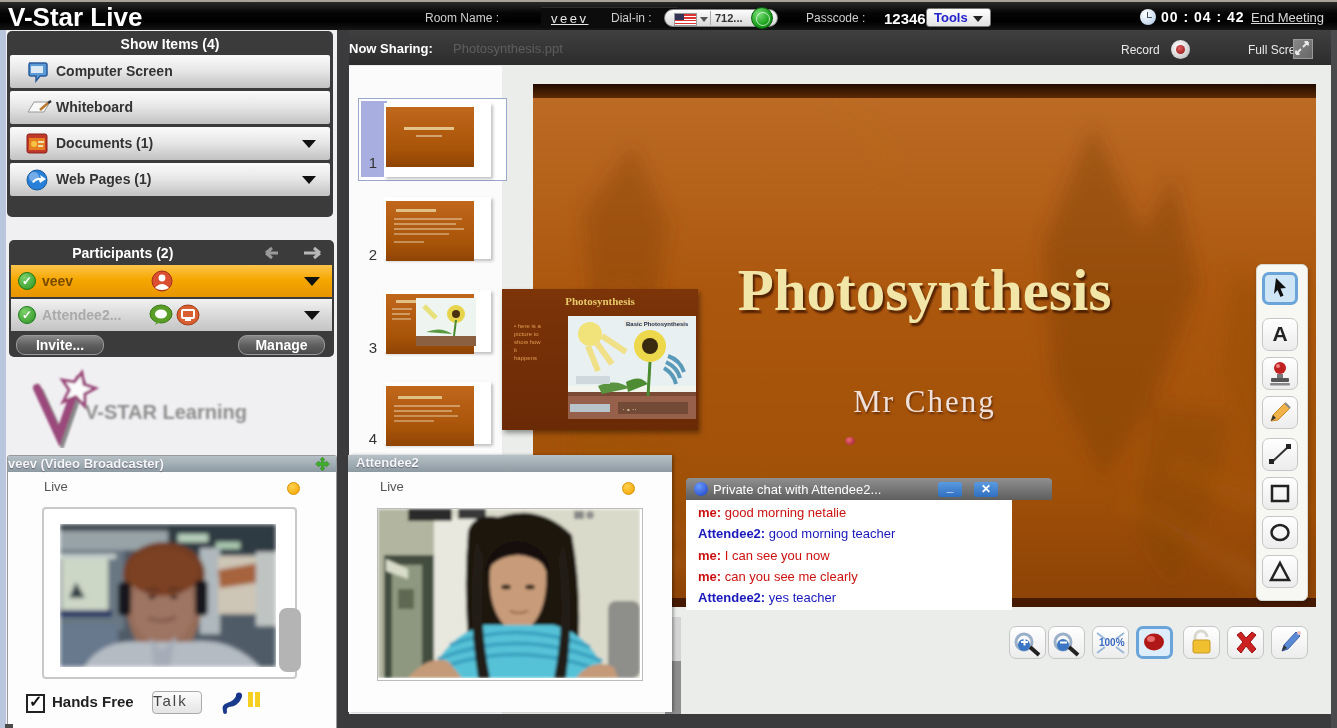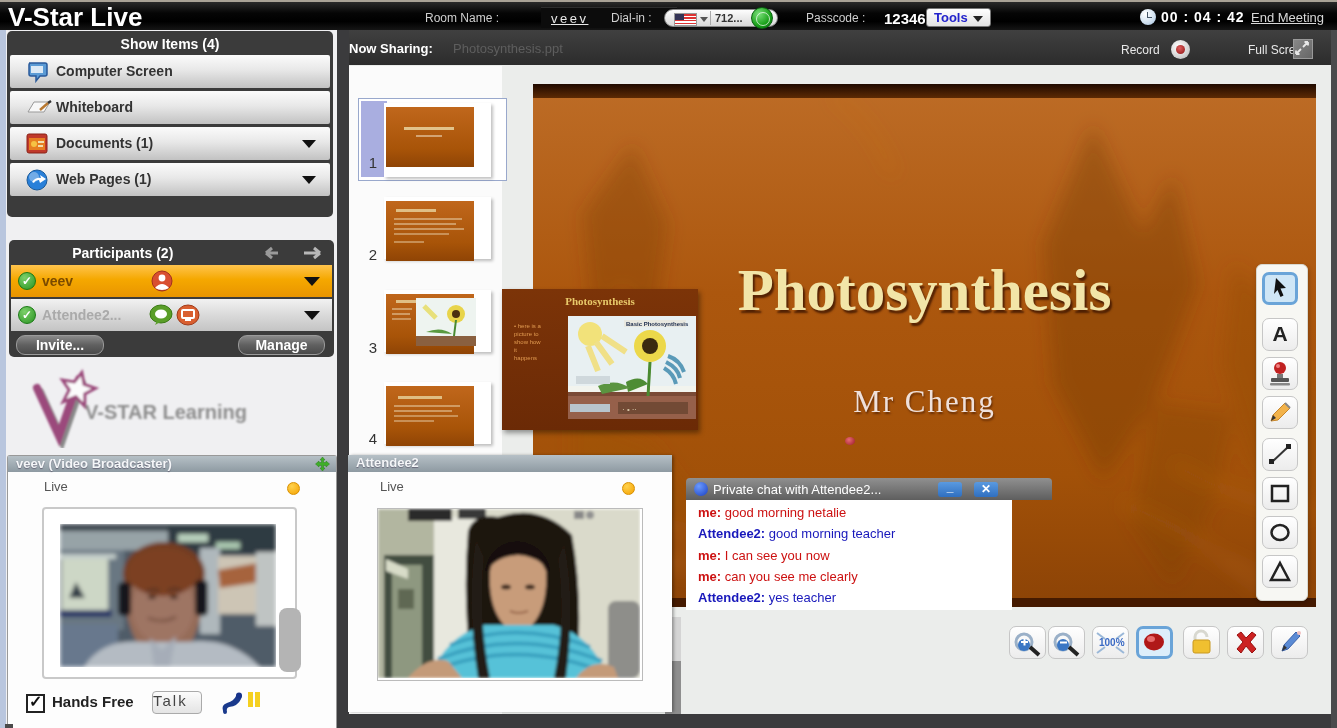--- a/index.html
+++ b/index.html
@@ -44,21 +44,21 @@
 #prow1{top:25px;background:linear-gradient(#ffc44d,#f5a800 45%,#e89400);}
 #prow2{top:59px;background:linear-gradient(#f2f2f2,#dcdcdc 45%,#c4c4c4);}
 .pcheck{position:absolute;left:7px;top:7px;width:18px;height:18px;border-radius:50%;background:radial-gradient(circle at 35% 30%,#7cd06a,#2a9422);border:1px solid #1a7a14;box-sizing:border-box;color:#fff;font-size:12px;font-weight:bold;text-align:center;line-height:16px;}
 .pname{position:absolute;left:31px;top:8px;font-size:14px;font-weight:bold;}
 .pdd{position:absolute;right:12px;top:12px;width:0;height:0;border-left:8px solid transparent;border-right:8px solid transparent;border-top:9px solid #111;}
 .pbtn{position:absolute;top:95px;height:20px;background:linear-gradient(#8a8a8a,#606060 50%,#4a4a4a);border:1px solid #9a9a9a;border-radius:9px;color:#fff;font-size:14px;font-weight:bold;text-align:center;line-height:19px;box-sizing:border-box;}
 
 #vlogo{position:absolute;left:20px;top:336px;width:230px;height:90px;overflow:hidden;}
 
 #veevwin{position:absolute;left:7px;top:425px;width:330px;height:290px;background:#fdfdfd;border:1px solid #999;border-bottom:none;border-radius:3px 3px 0 0;box-sizing:border-box;}
-#veevtitle{position:absolute;left:0;top:0px;width:100%;height:16px;background:linear-gradient(#b6c0c6,#8e9aa2);color:#f4f6f8;font-size:13px;font-weight:bold;padding-left:8px;box-sizing:border-box;line-height:15px;text-shadow:0 1px 1px #667;}
+#veevtitle{position:absolute;left:0;top:0px;width:100%;height:16px;background:linear-gradient(#b6c0c6,#8e9aa2);color:#f4f6f8;font-size:13px;font-weight:bold;box-sizing:border-box;line-height:15px;text-shadow:0 1px 1px #667;}
 #veevplus{position:absolute;right:6px;top:1px;width:15px;height:14px;}
 .livelbl{position:absolute;font-size:13px;color:#555;}
 .livedot{position:absolute;width:11px;height:11px;border-radius:50%;background:radial-gradient(circle at 35% 30%,#ffd24d,#f5a200);border:1px solid #d89000;}
 #veevframe{position:absolute;left:34px;top:51px;width:255px;height:172px;background:#fff;border:2px solid #c9c9c9;border-radius:4px;box-sizing:border-box;}
 #veevtab{position:absolute;left:271px;top:152px;width:22px;height:64px;background:#b4b4b4;border-radius:8px;}
 #handsrow{position:absolute;left:4px;top:237px;width:100%;height:30px;}
 #hfcheck{position:absolute;left:14px;top:1px;width:15px;height:15px;background:#fff;border:2px solid #222;}
 #hfcheck:before{content:"\2713";position:absolute;left:1px;top:-4px;font-size:16px;font-weight:bold;color:#111;}
 #hflbl{position:absolute;left:40px;top:0px;font-size:15px;font-weight:bold;color:#222;}
 #talkbtn{position:absolute;left:140px;top:-2px;width:50px;height:23px;background:linear-gradient(#fcfcfc,#e4e4e4);border:1px solid #aaa;border-radius:4px;box-sizing:border-box;font-size:15px;color:#444;letter-spacing:2px;}

